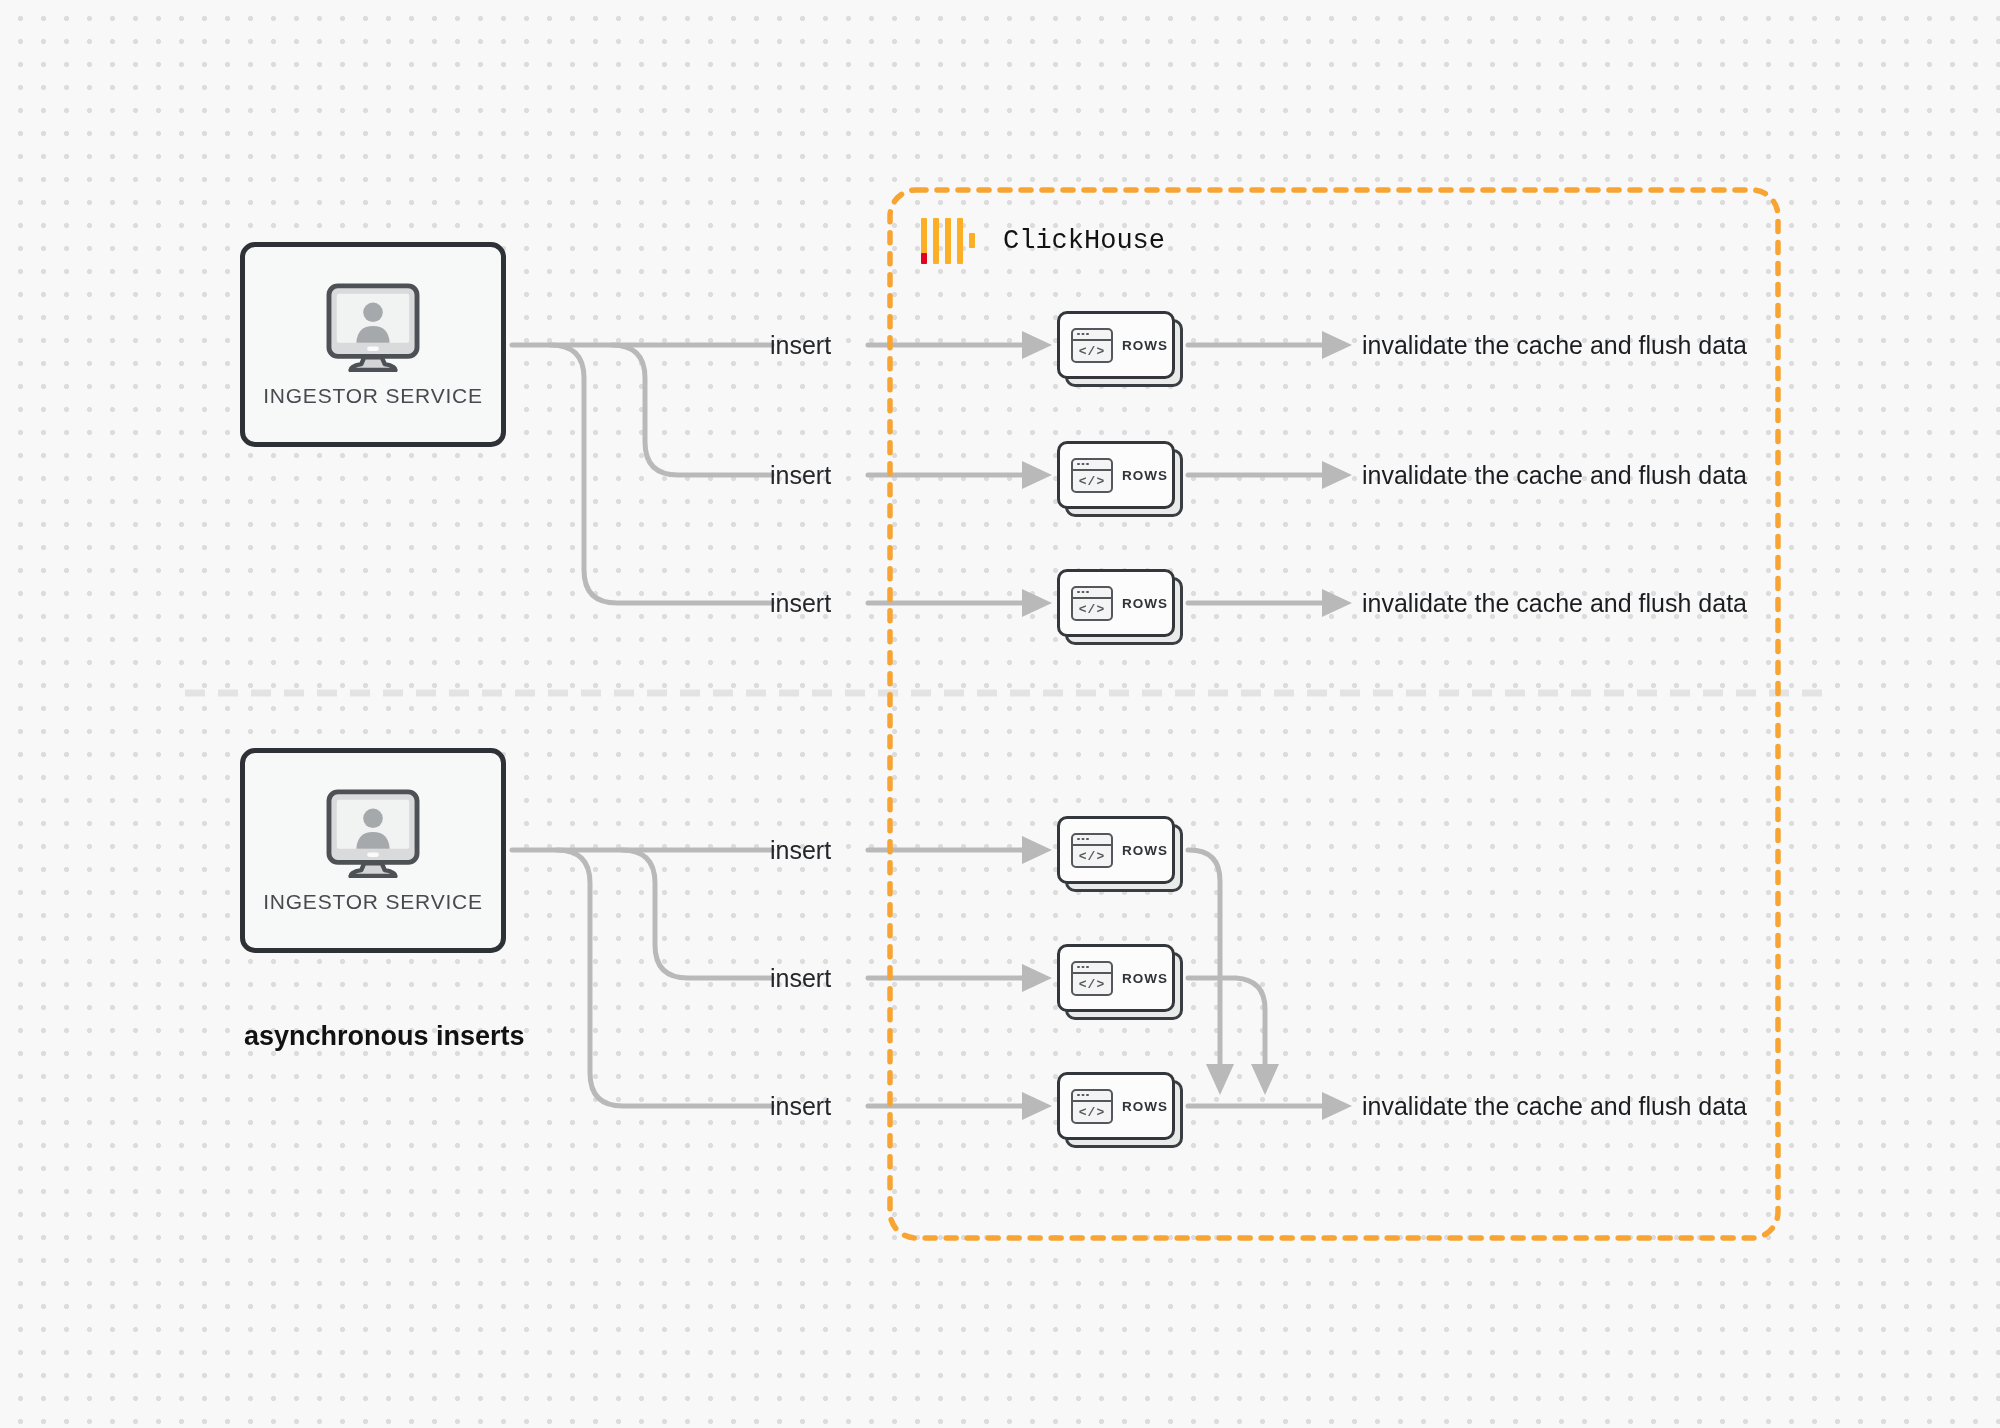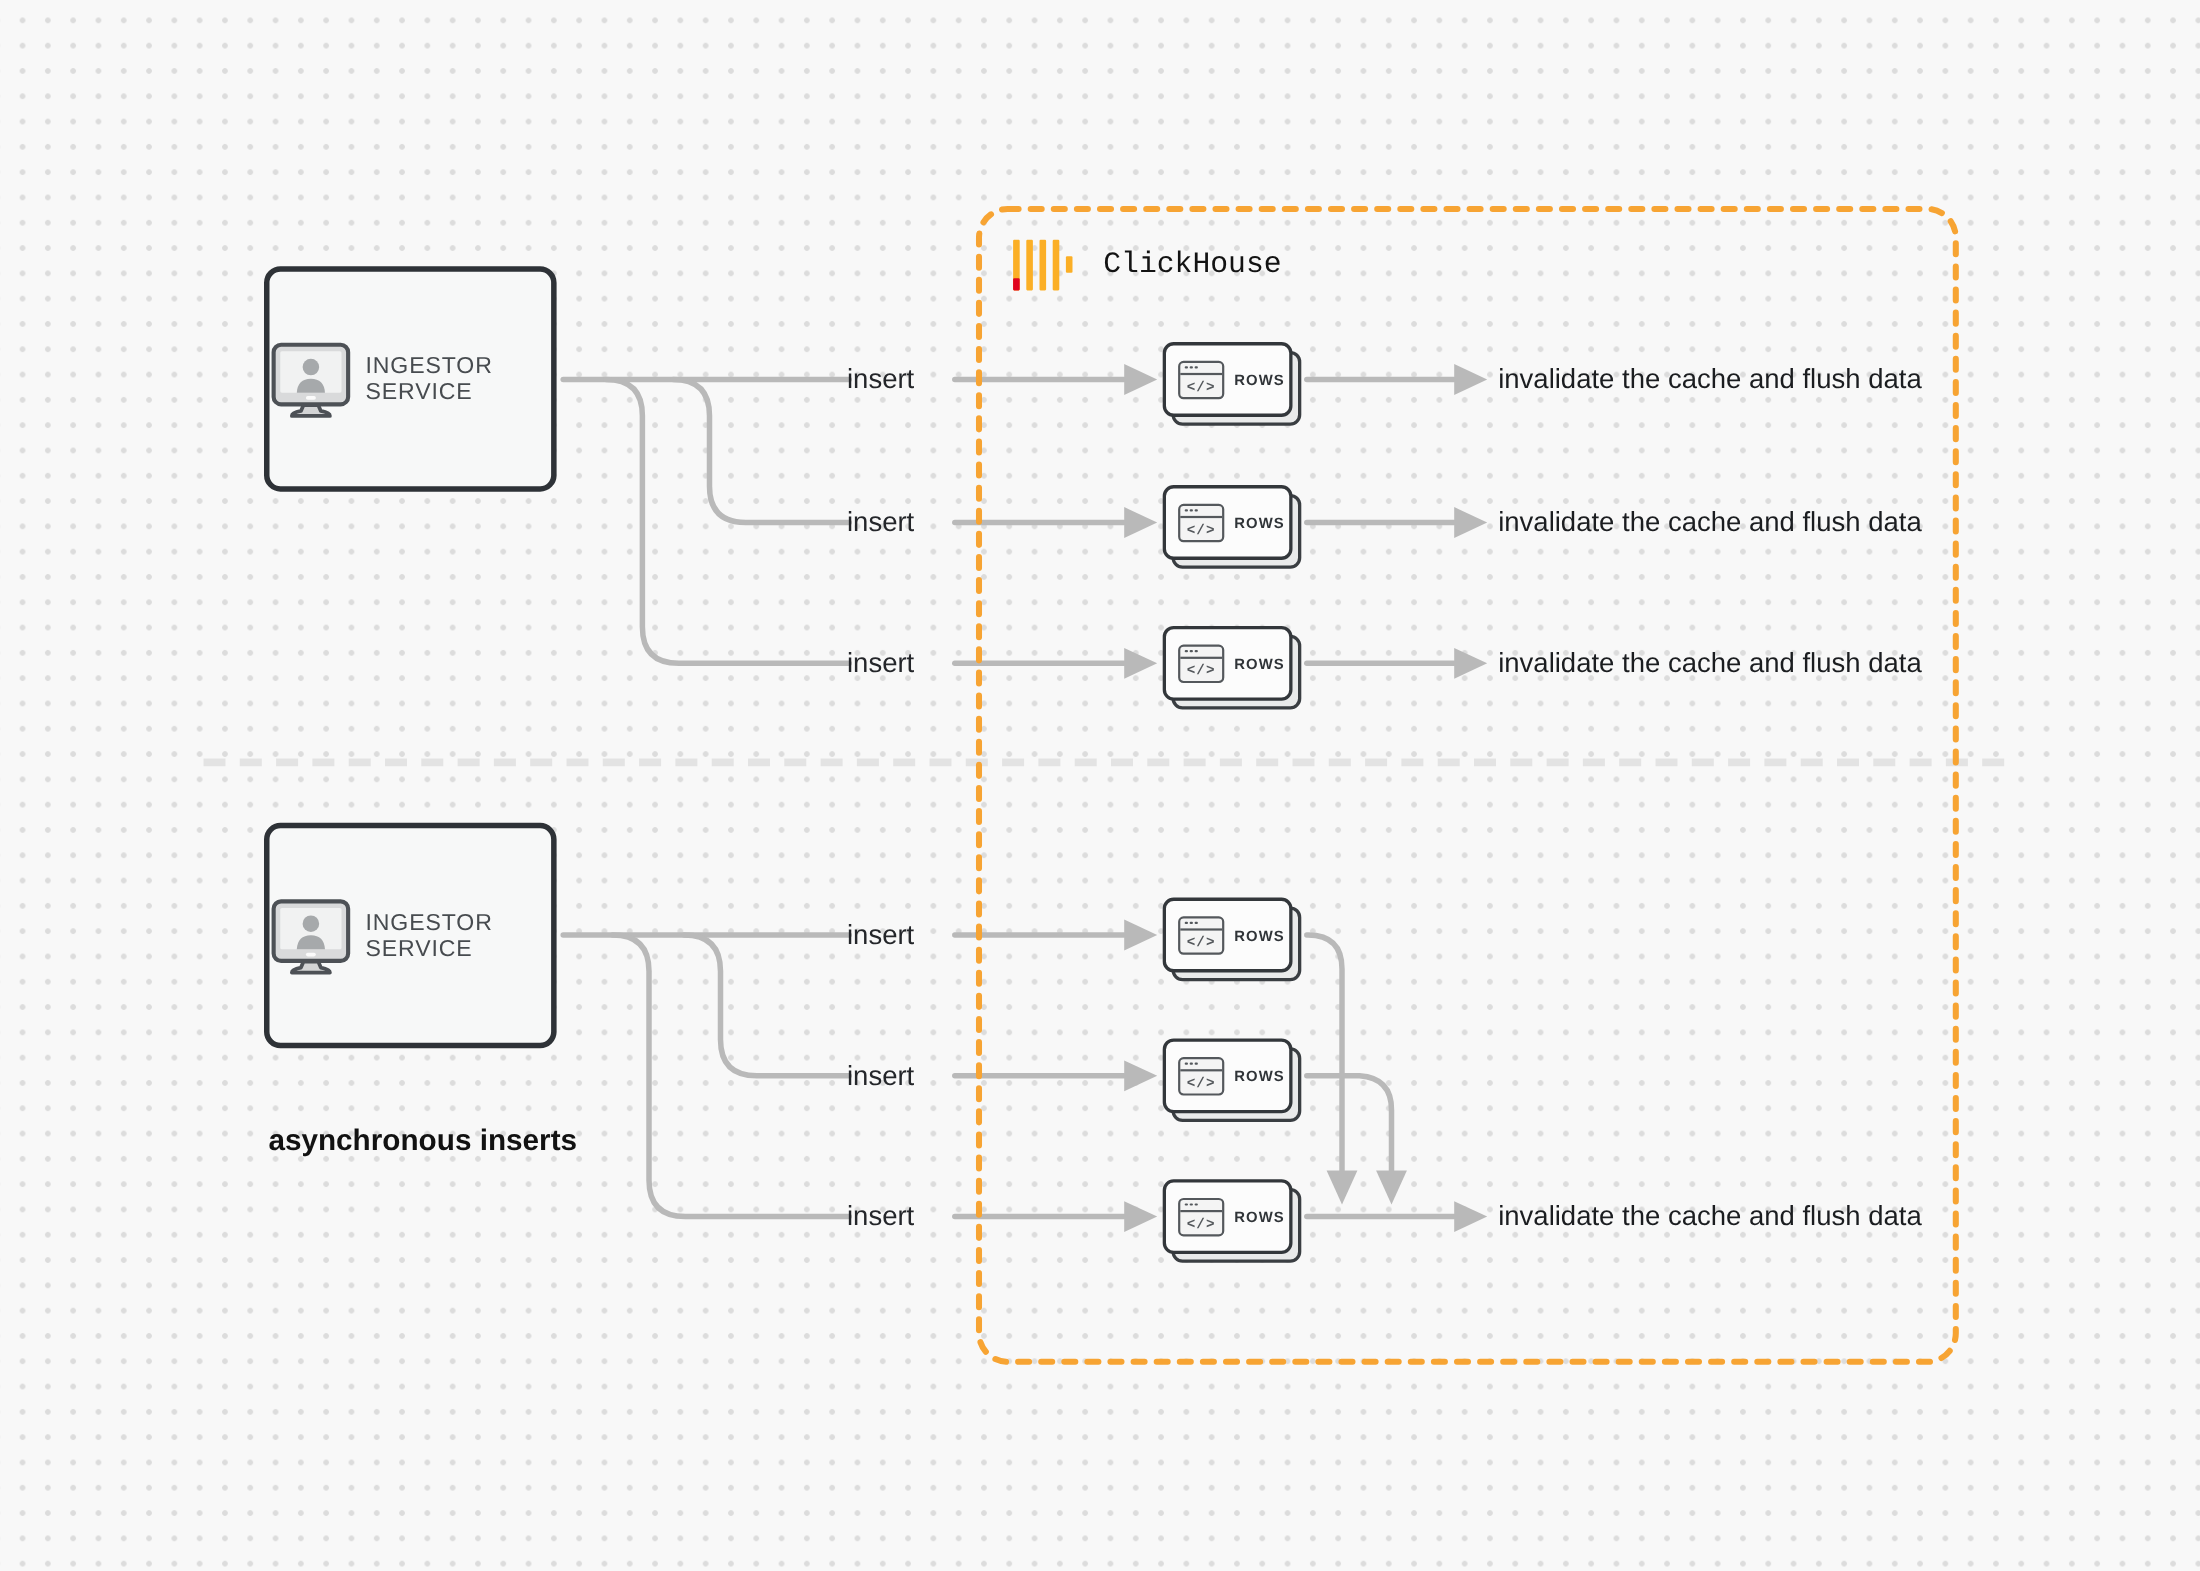--- a/index.html
+++ b/index.html
@@ -16,21 +16,21 @@
   .divider-line{stroke:var(--divider,#E3E3E3);stroke-width:7;stroke-dasharray:20 13;fill:none;}
   .ch-border{fill:none;stroke:var(--accent-orange,#F7A433);stroke-width:5.5;stroke-dasharray:10 11;stroke-linecap:round;}
 
   .abs{position:absolute;}
   .layer{position:absolute;left:0;top:0;width:100%;height:100%;z-index:2;}
 
   
   .ingestor-box{
     width:266px;height:205px;box-sizing:border-box;
     background:#f7f8f8;border:5px solid #2e3237;border-radius:15px;
-    display:flex;flex-direction:row;align-items:center;justify-content:center;gap:12px;
+    display:flex;flex-direction:column;align-items:center;justify-content:center;gap:12px;
   }
   .ingestor-label{font-size:21px;color:#474b4f;letter-spacing:0.8px;}
 
   
   .caption{font-size:27px;font-weight:700;color:#121212;white-space:nowrap;}
 
   
   .brand-row{display:flex;align-items:center;gap:26px;height:48px;}
   .ch-logo{position:relative;width:56px;height:46px;}
   .ch-bar{position:absolute;top:0;width:6px;height:46px;border-radius:1px;background:var(--brand-yellow,#FBAF26);}

